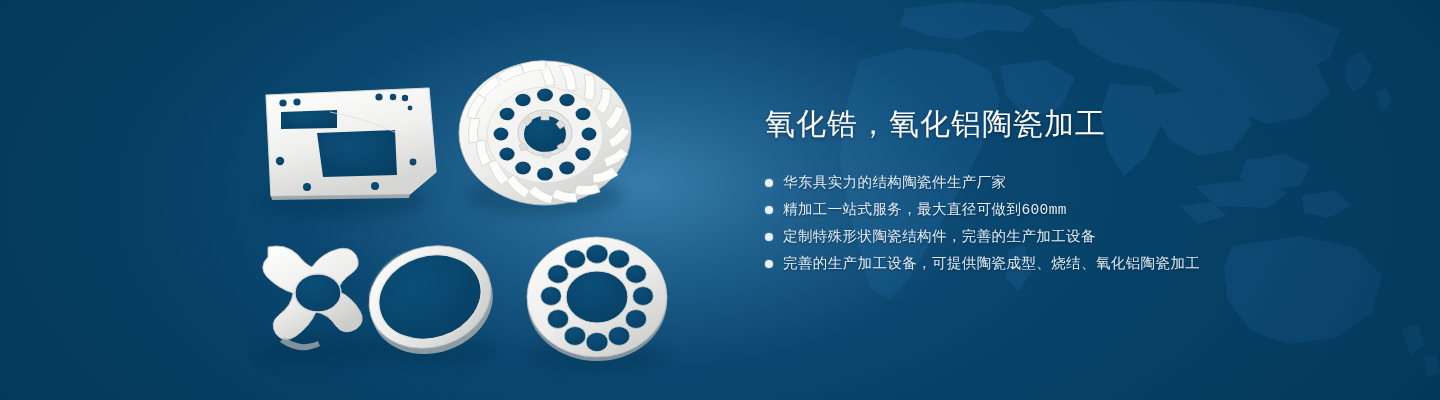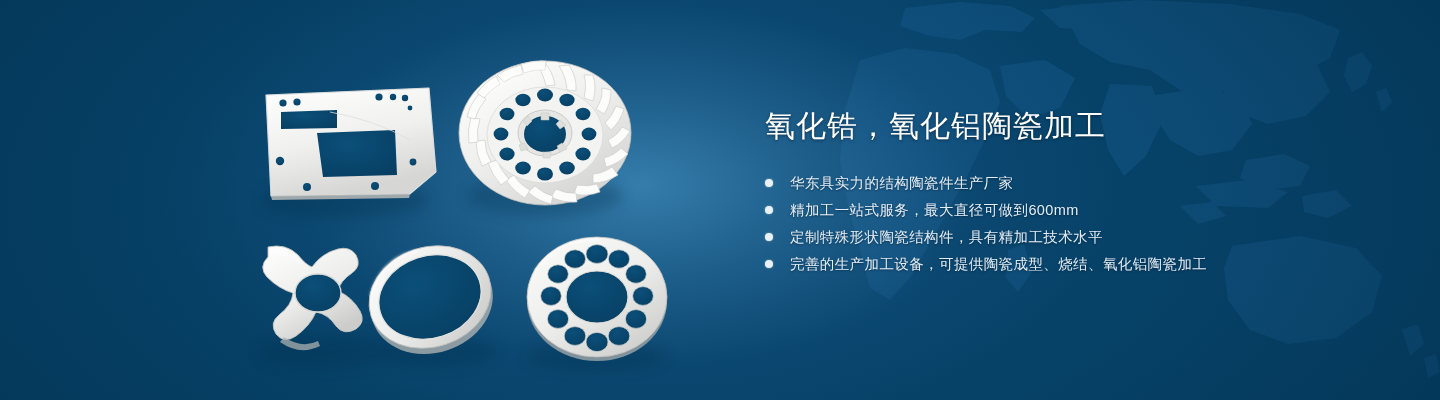--- a/index.html
+++ b/index.html
@@ -5,21 +5,21 @@
   html, body {
     margin: 0;
     padding: 0;
     background: #000;
   }
   #banner {
     position: relative;
     width: 1440px;
     height: 400px;
     overflow: hidden;
-    font-family: Liberation Sans, sans-serif;
+    font-family: Liberation Mono, monospace;
     background: #064268;
   }
 
   
   .bg-base {
     position: absolute;
     inset: 0;
     background: #064268;
   }
   .bg-glow {
@@ -67,21 +67,20 @@
     margin: 0 0 26px 0;
     text-shadow: 0 1px 3px rgba(0,20,40,0.55);
     white-space: nowrap;
   }
   .bullets { list-style: none; margin: 0; padding: 0; }
   .bullet-row {
     display: flex;
     align-items: center;
     height: 22px;
     margin-bottom: 5px;
-    gap: 7px;
   }
   .dot {
     flex: 0 0 auto;
     width: 8px; height: 8px;
     border-radius: 50%;
     background: #e8f1f7;
     margin-right: 10px;
     box-shadow: 0 0 2px rgba(255,255,255,0.5);
   }
   .bullet-text {
@@ -320,21 +319,21 @@
       <li class="bullet-row">
         <span class="dot"></span>
         <span class="bullet-text">华东具实力的结构陶瓷件生产厂家</span>
       </li>
       <li class="bullet-row">
         <span class="dot"></span>
         <span class="bullet-text">精加工一站式服务，最大直径可做到600mm</span>
       </li>
       <li class="bullet-row">
         <span class="dot"></span>
-        <span class="bullet-text">定制特殊形状陶瓷结构件，具有精加工技术水平</span>
+        <span class="bullet-text">定制特殊形状陶瓷结构件，完善的生产加工设备</span>
       </li>
       <li class="bullet-row">
         <span class="dot"></span>
         <span class="bullet-text">完善的生产加工设备，可提供陶瓷成型、烧结、氧化铝陶瓷加工</span>
       </li>
     </ul>
   </div>
 
 </div>
 

